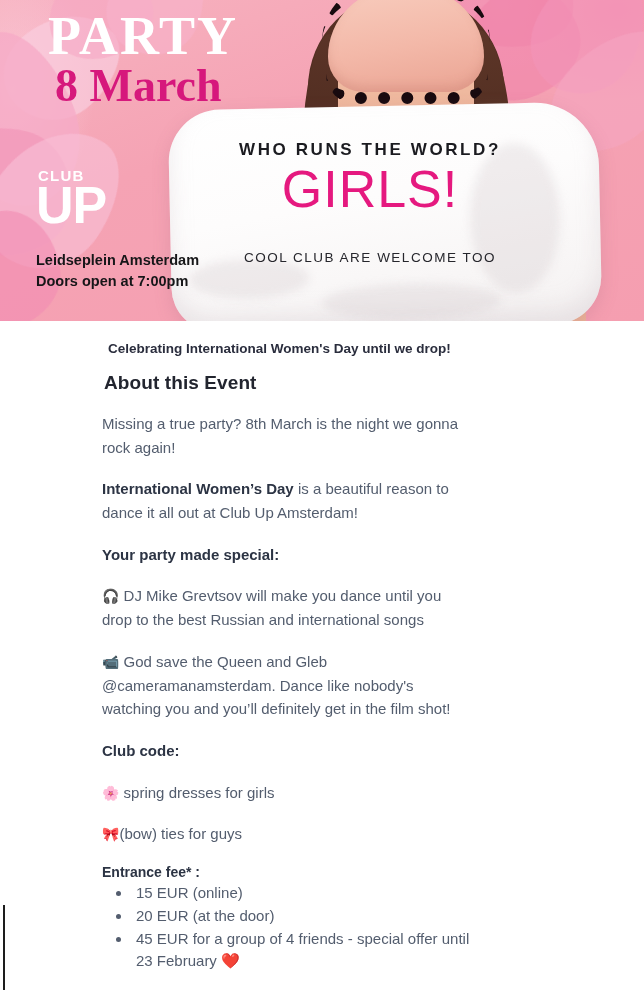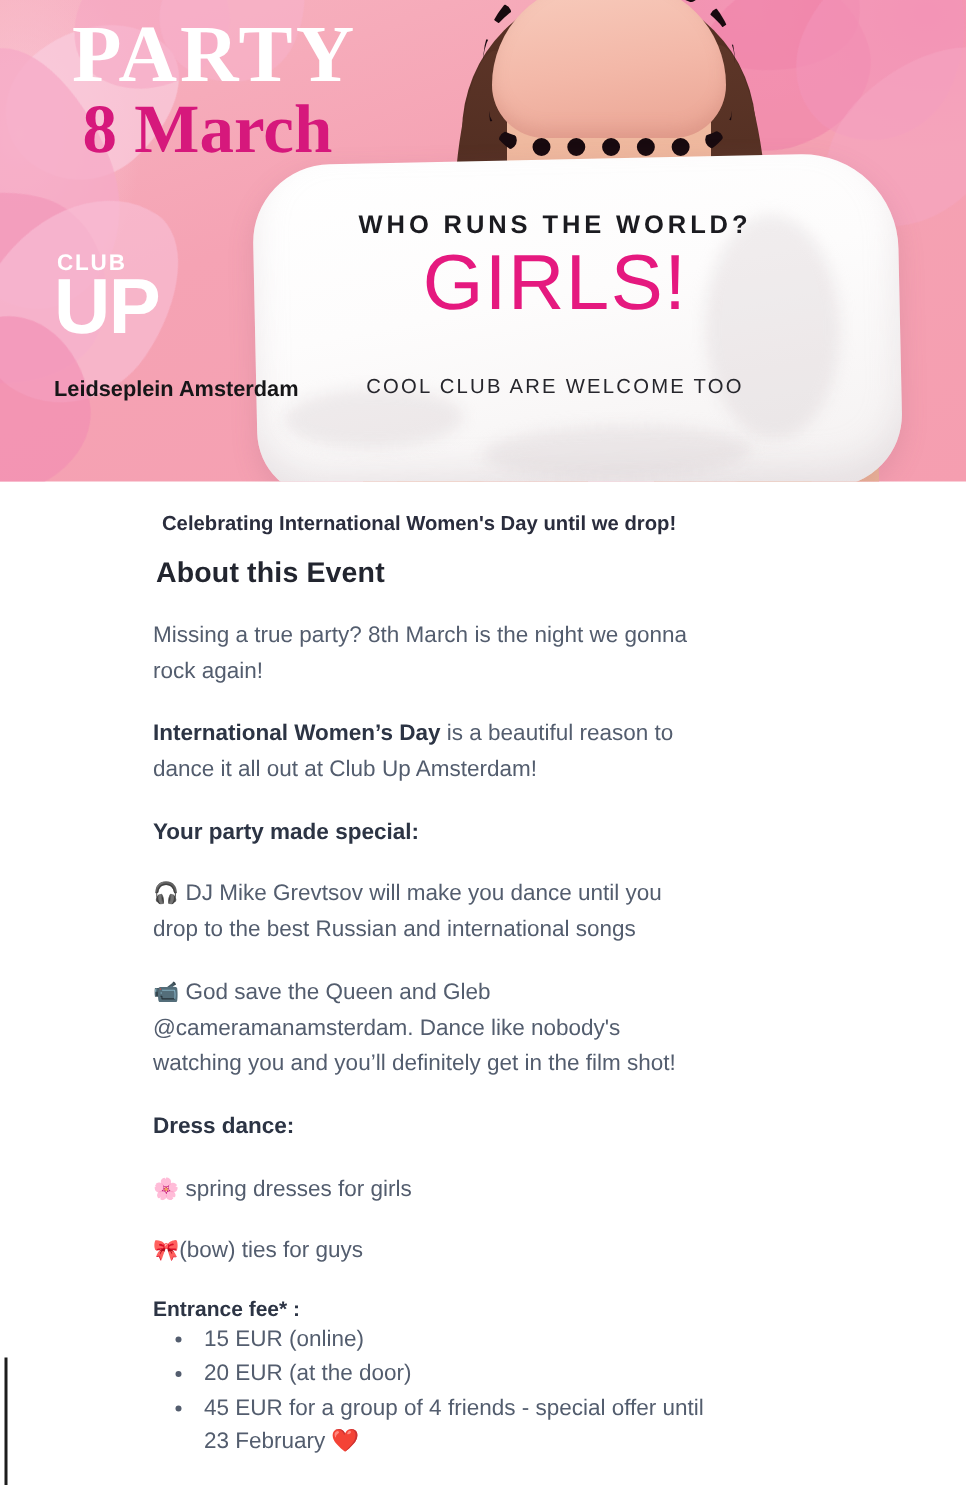--- a/index.html
+++ b/index.html
@@ -382,41 +382,42 @@
   <div class="party-title">PARTY</div>
   <div class="march-title">8 March</div>
 
   <div class="logo">
     <span class="logo-club">CLUB</span>
     <span class="logo-up">UP</span>
   </div>
 
   <div class="venue">
     <div>Leidseplein Amsterdam</div>
+    <div>Doors open at 7:00pm</div>
   </div>
 </div>
 
 <div class="content">
 
   <p class="tagline">Celebrating International Women's Day until we drop!</p>
 
   <h2 class="section-title">About this Event</h2>
 
   <p class="para">Missing a true party? 8th March is the night we gonna rock again!</p>
 
   <p class="para"><b>International Women’s Day</b><span> is a beautiful reason to dance it all out at Club Up Amsterdam!</span></p>
 
   <p class="para"><b>Your party made special:</b></p>
 
   <p class="para"><span class="emoji">🎧</span><span> DJ Mike Grevtsov will make you dance until you drop to the best Russian and international songs</span></p>
 
 
   <p class="para"><span class="emoji">📹</span><span> God save the Queen and Gleb @cameramanamsterdam. Dance like nobody's watching you and you’ll definitely get in the film shot!</span></p>
 
-  <p class="para"><b>Dress dance:</b></p>
+  <p class="para"><b>Club code:</b></p>
 
   <p class="para"><span class="emoji">🌸</span><span> spring dresses for girls</span></p>
 
   <p class="para"><span class="emoji">🎀</span><span>(bow) ties for guys</span></p>
 
   <p class="fee-head">Entrance fee* :</p>
 
   <ul class="fee-list">
     <li>15 EUR (online)</li>
     <li>20 EUR (at the door)</li>

